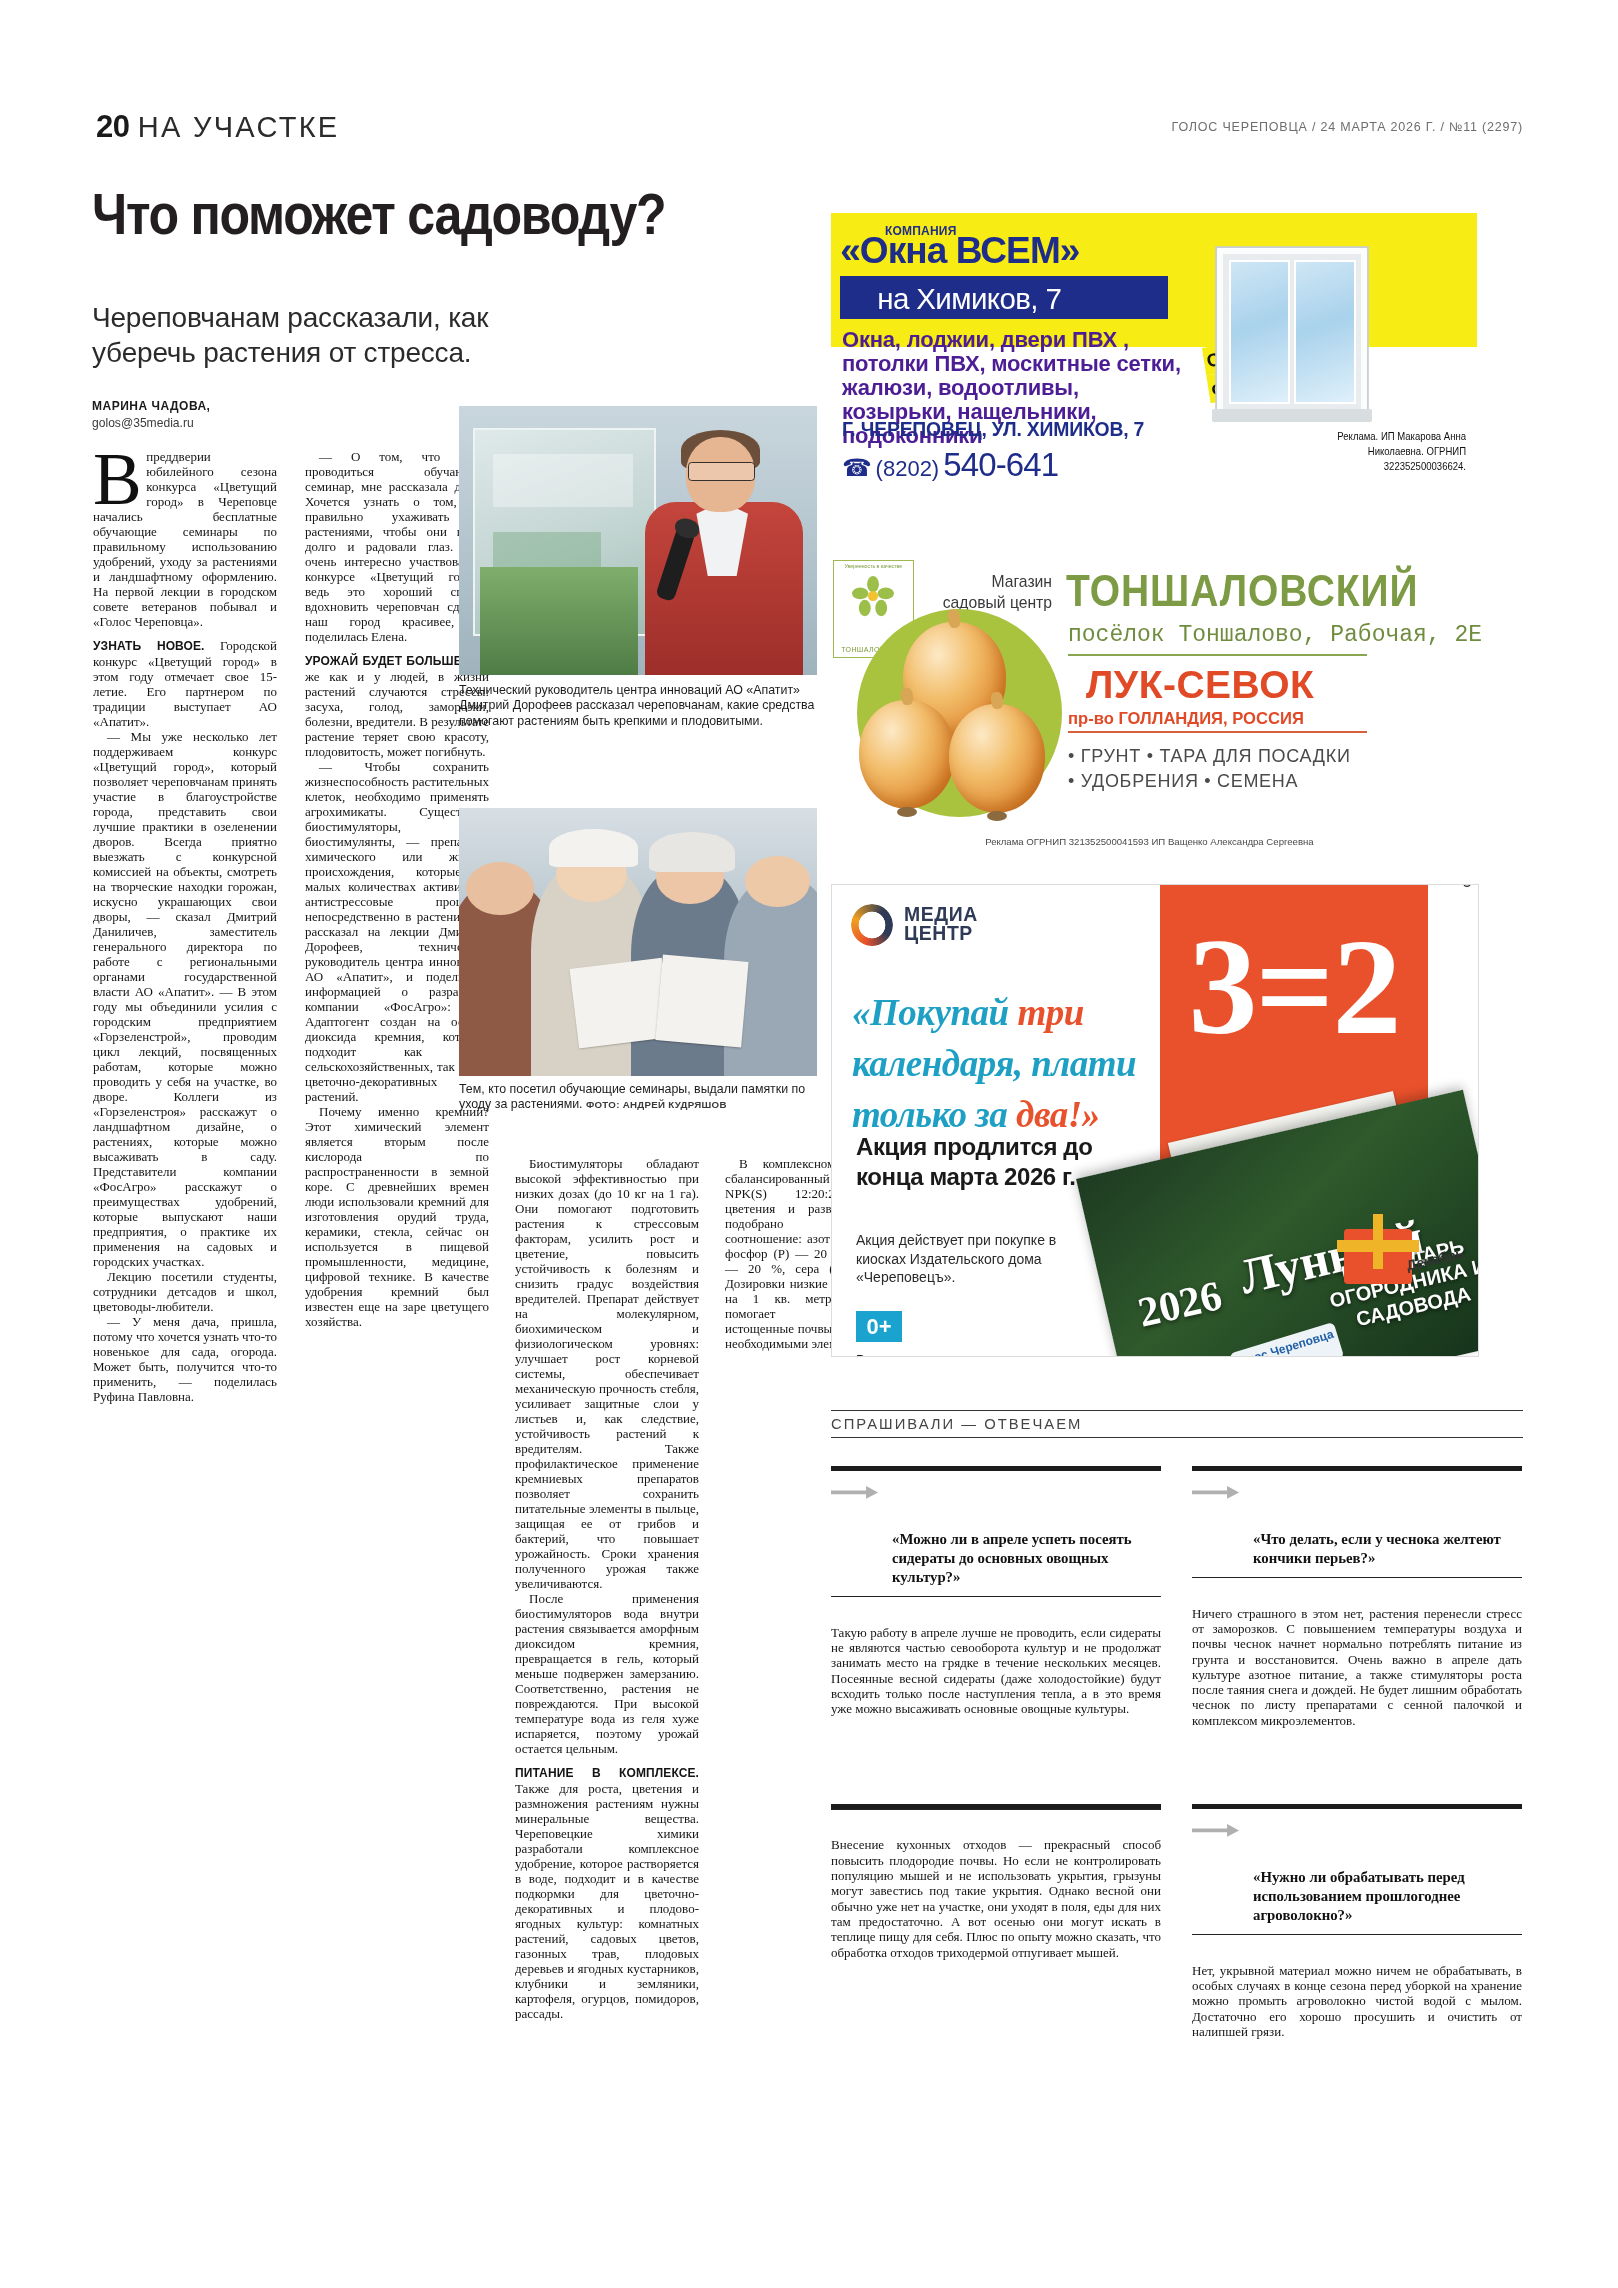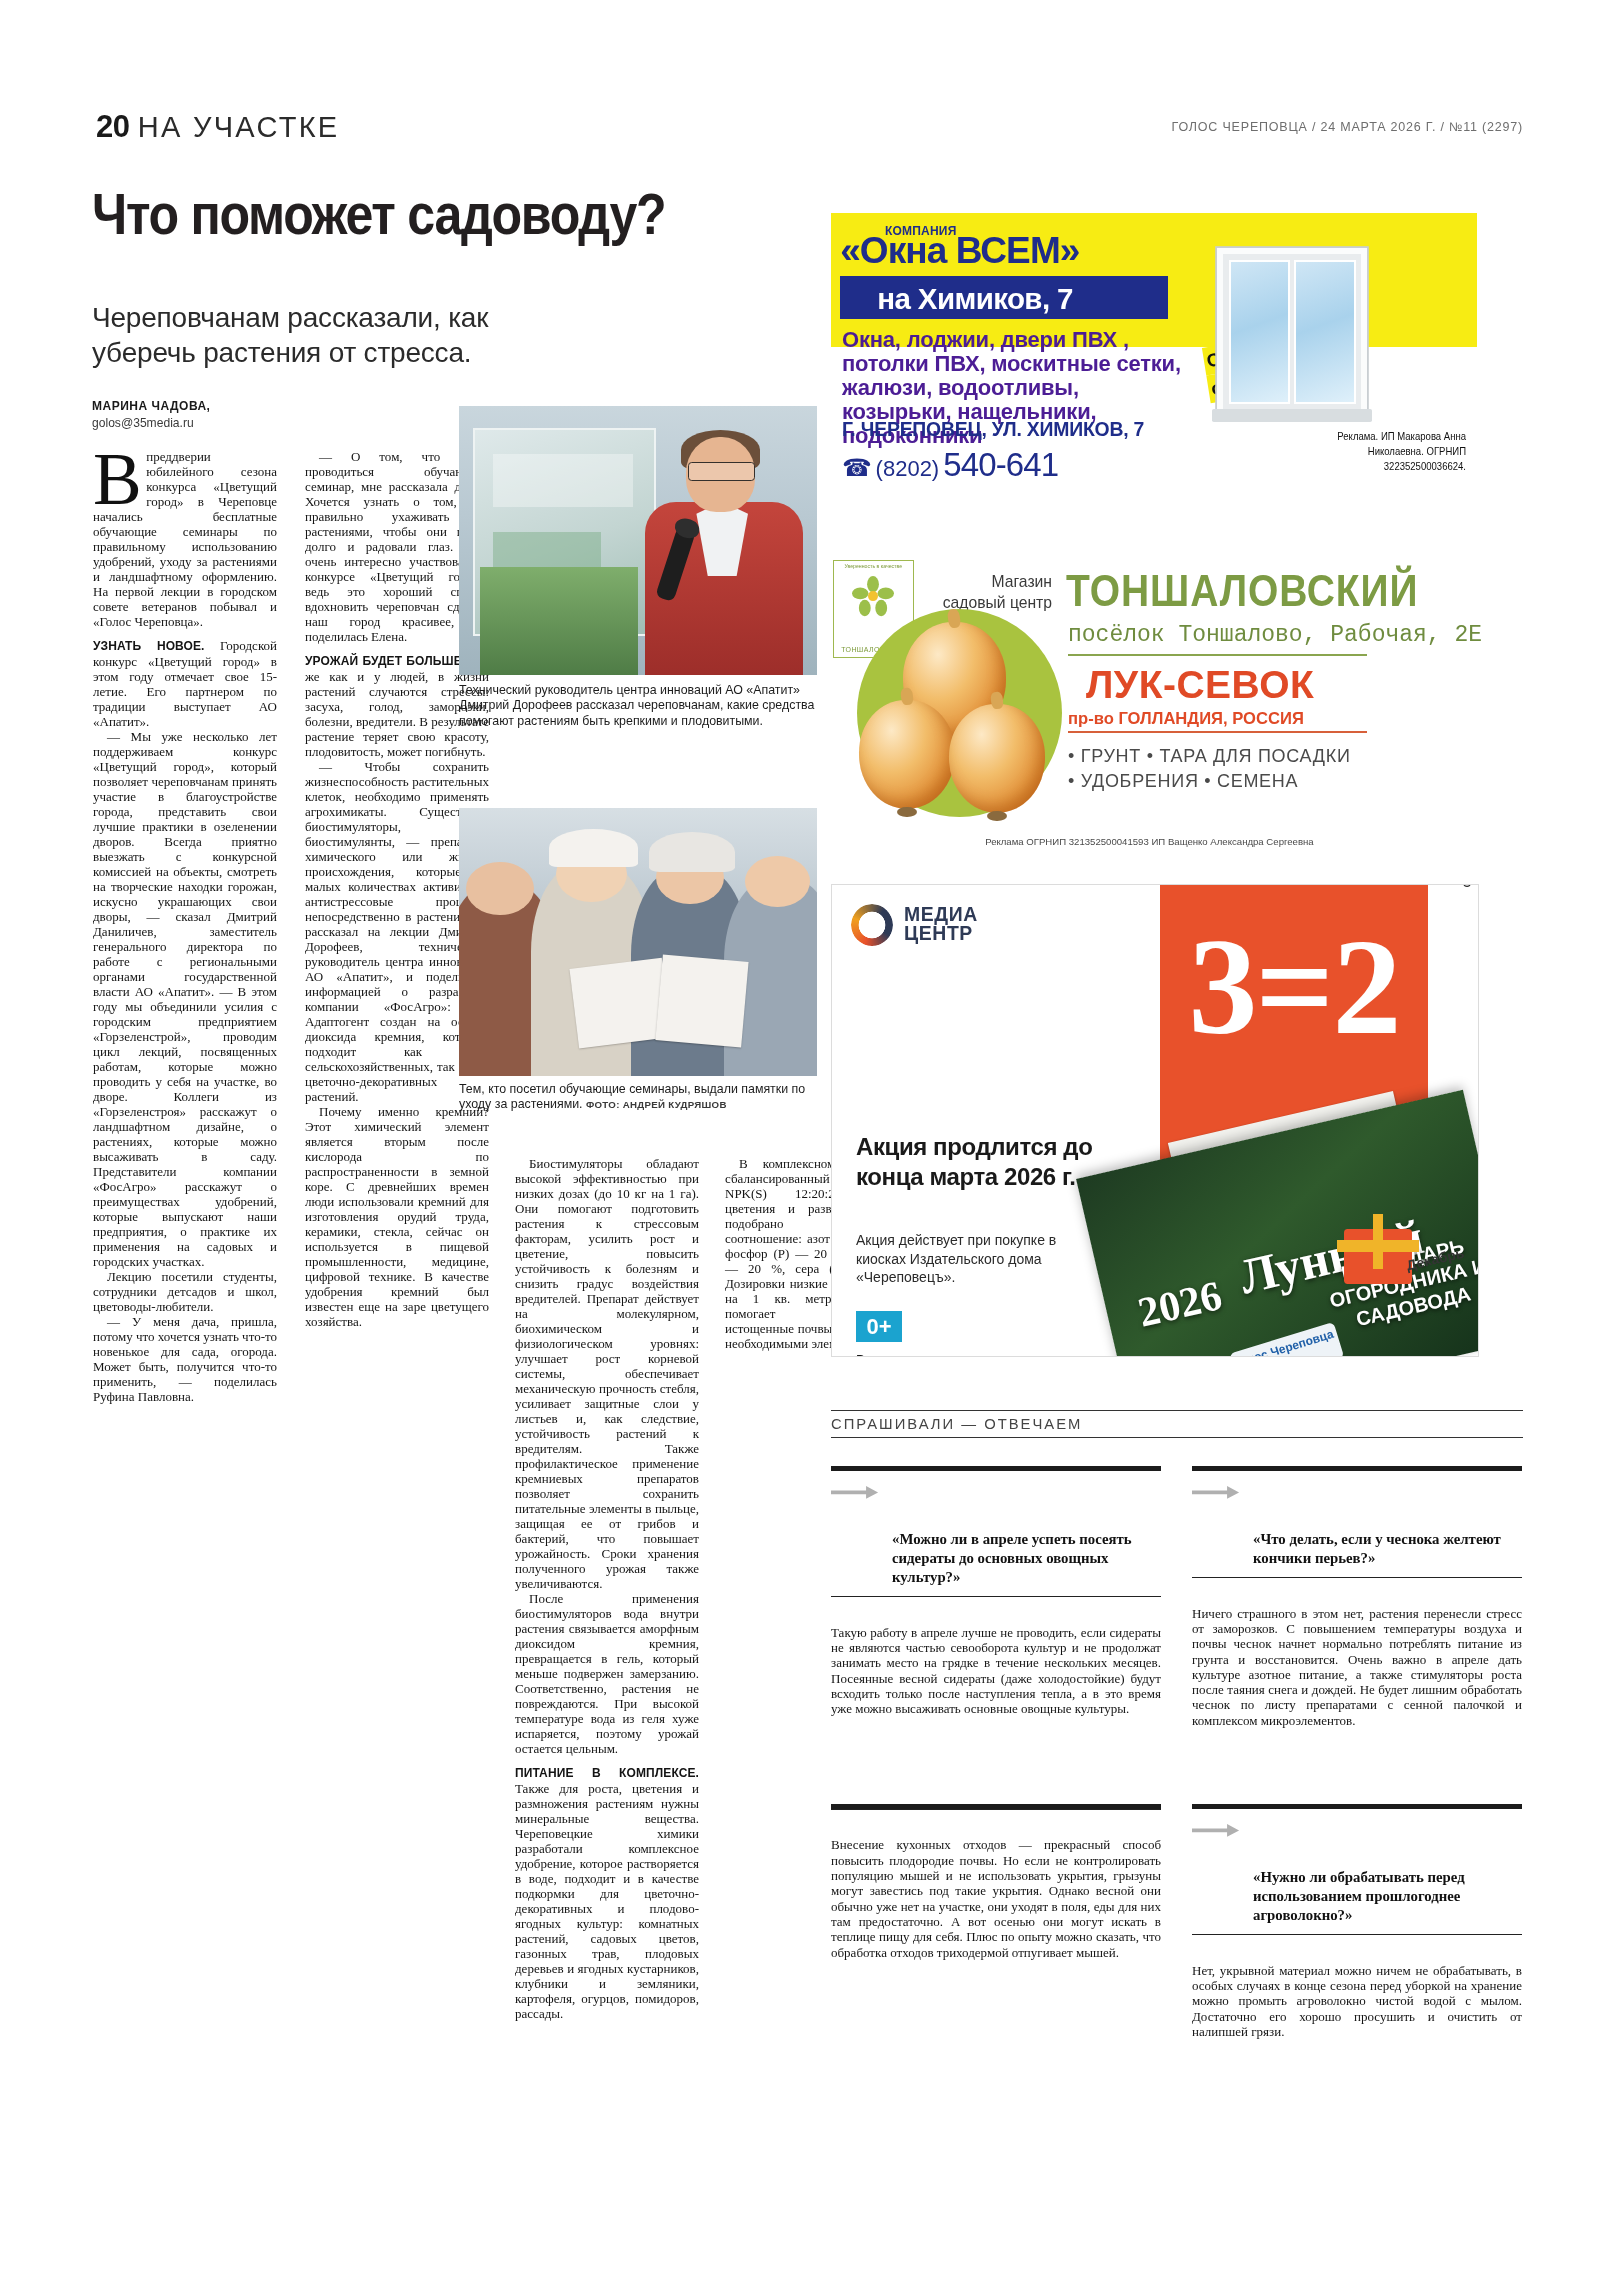--- a/index.html
+++ b/index.html
@@ -91,21 +91,21 @@
 
   
   
   #ad1{position:absolute;left:831px;top:213px;width:646px;height:134px;background:#f7ec13;}
   #ad1 .a1-kom{position:absolute;left:54px;top:11px;font-family:"Liberation Sans",sans-serif;
      font-weight:700;font-size:12px;color:#1f2d8a;letter-spacing:0.2px;}
   #ad1 .a1-brand{position:absolute;left:9.2px;top:16.6px;font-family:"Liberation Sans",sans-serif;
      font-weight:700;font-size:37px;color:#1f2d8a;letter-spacing:-0.9px;white-space:nowrap;}
   #ad1 .a1-bar{position:absolute;left:9.2px;top:63px;width:328px;height:43px;background:#1f2d8a;}
   #ad1 .a1-bar span{position:absolute;left:37px;top:5.5px;font-family:"Liberation Sans",sans-serif;
-     font-weight:700;font-size:29.5px;color:#fff;letter-spacing:-0.6px;white-space:nowrap;}
+     font-weight:400;font-size:29.5px;color:#fff;letter-spacing:-0.6px;white-space:nowrap;}
   #ad1 .a1-list{position:absolute;left:11px;top:115px;width:351px;
      font-family:"Liberation Sans",sans-serif;font-weight:700;font-size:22px;line-height:24px;
      color:#4c1d95;letter-spacing:-0.2px;}
   #ad1 .a1-addr{position:absolute;left:11px;top:205px;font-family:"Liberation Sans",sans-serif;
      font-weight:700;font-size:19.4px;color:#1f2d8a;letter-spacing:-0.2px;white-space:nowrap;}
   #ad1 .a1-phone{position:absolute;left:11px;top:233px;font-family:"Liberation Sans",sans-serif;
      font-weight:400;color:#1f2d8a;white-space:nowrap;}
   #ad1 .a1-phone .code{font-size:22px;}
   #ad1 .a1-phone .num{font-size:33px;letter-spacing:-0.9px;}
   #ad1 .a1-phone .ico{font-size:24px;margin-right:3.7px;}
@@ -386,20 +386,25 @@
   </div>
 
   <div id="ad3">
     <div class="banner"></div>
     <div class="eq">3=2</div>
     <div class="swoosh"></div>
     <div class="mclogo">
       <div style="margin-left:48px">МЕДИА</div>
       <div style="margin-left:48px">ЦЕНТР</div>
     </div>
+    <div class="slog">
+      <span>«Покупай </span><span class="red">три</span><br>
+      <span>календаря, плати</span><br>
+      <span>только за </span><span class="red">два!»</span>
+    </div>
     <div class="act">Акция продлится до конца марта 2026 г.</div>
     <div class="note">Акция действует при покупке в киосках Издательского дома «Череповецъ».</div>
     <div class="age">0+</div>
     <div class="rek">Реклама.</div>
     <div class="vert">г. Череповец, ул. Металлургов, 14а. ООО «Пять звезд». ОГРН 1063528070506.</div>
     <div class="sheet" style="right:74px;bottom:168px;width:231px;height:72px;transform:rotate(-13deg);"></div>
     <div class="cal">
       <div class="y">2026</div>
       <div class="t1">Лунный</div>
       <div class="t2">КАЛЕНДАРЬ ОГОРОДНИКА И САДОВОДА</div>

